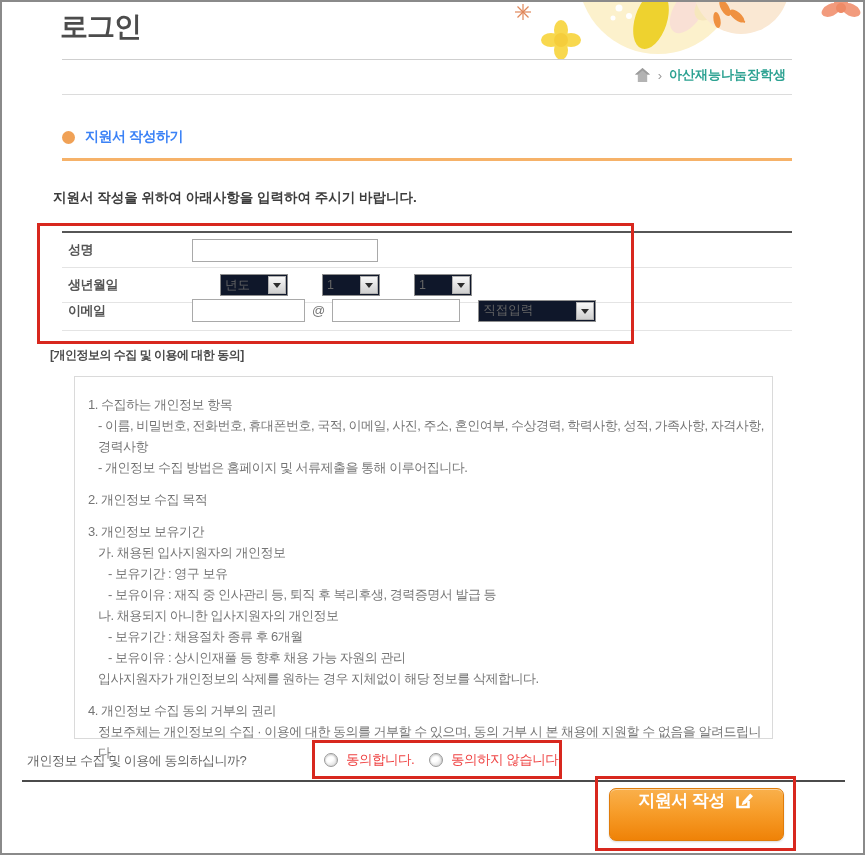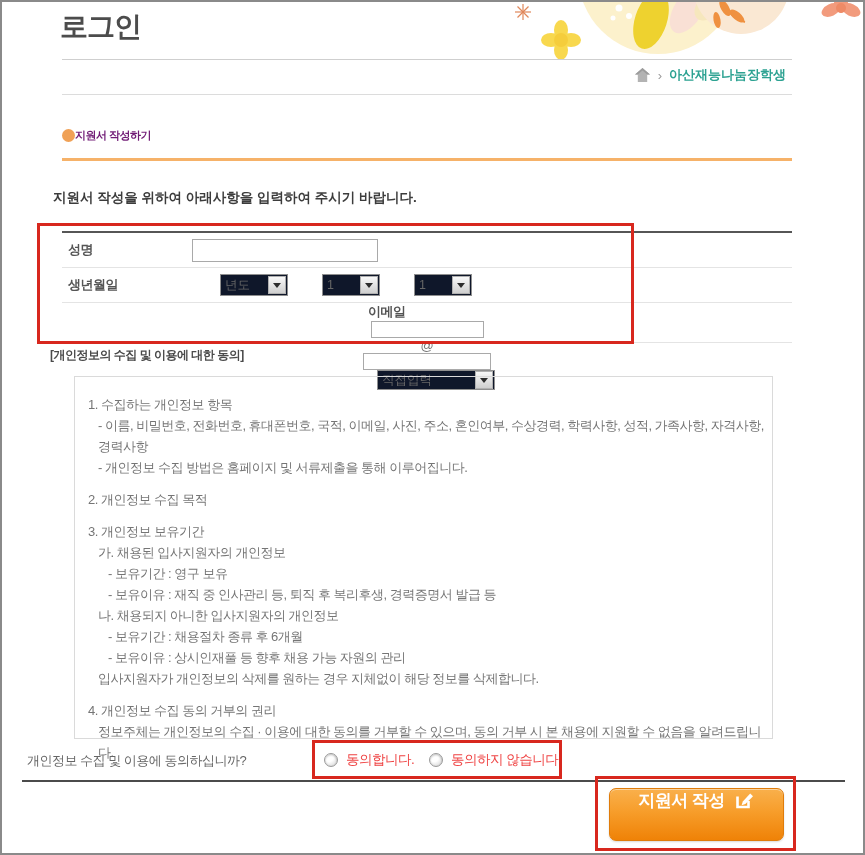--- a/index.html
+++ b/index.html
@@ -16,31 +16,31 @@
   .hr { position:absolute; left:60px; width:730px; height:1px; background:#cfcfcf; }
   .hr1 { top:57px; } .hr2 { top:92px; background:#dcdcdc; }
 
   .breadcrumb { position:absolute; top:63px; right:77px; height:20px;
                 display:flex; align-items:center; gap:7px; }
   .crumb-sep { color:#9a9a9a; font-size:13px; }
   .crumb-current { color:#2da292; font-size:13px; font-weight:bold; text-decoration:none; cursor:pointer; }
 
   .section-head { position:absolute; left:60px; top:126px; display:flex; align-items:center; }
   .bullet { width:13px; height:13px; border-radius:50%; background:#f0a156; display:inline-block; }
-  .section-title { font-size:11px; font-weight:bold; color:#701a75; letter-spacing:-0.5px; }
+  .section-title { margin-left:10px; font-size:14px; font-weight:bold; color:#3b82f6; letter-spacing:-0.5px; }
   .orange-line { position:absolute; left:60px; top:156px; width:730px; height:3px; background:#f6b269; }
 
   .intro { position:absolute; left:51px; top:187px; font-size:13.5px; font-weight:bold; color:#3c3c3c; }
 
   
   .form-table { position:absolute; left:60px; top:229px; width:730px; height:112px;
                 border-top:2px solid #565656; font-size:13px; }
   .frow { position:absolute; left:0; width:100%; border-bottom:1px solid #e4e4e4;
           display:flex; align-items:center; }
-  .frow1 { top:0; height:35px; } .frow2 { top:35px; height:35px;gap:28px; } .frow3 { top:70px; height:40px;flex-direction:column; }
+  .frow1 { top:0; height:35px; } .frow2 { top:35px; height:35px;gap:28px; } .frow3 { top:58px; height:40px; }
   .flabel { width:130px; padding-left:6px; font-weight:bold; color:#555; letter-spacing:-0.5px; }
   .ti { height:23px; border:1px solid #a9a9a9; background:#fff; font-size:13px; padding:0 4px;
         color:#333; outline:none; }
   .ti-name { width:186px; } .ti-email1 { width:113px; } .ti-email2 { width:128px; }
   .at-sign { margin:0 7px; color:#777; font-size:13px; }
 
   .sel { display:inline-flex; align-items:center; justify-content:space-between;
          border:1px solid #8f8f8f; background:#0f172a; height:22px; cursor:pointer; }
   .sel + .sel { margin-left:6px; }
   .sel-year { width:68px; } .sel-m { width:58px; } .sel-d { width:58px; }

